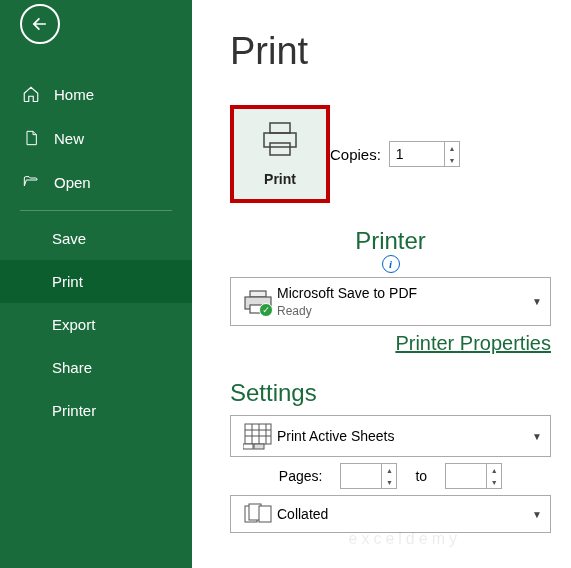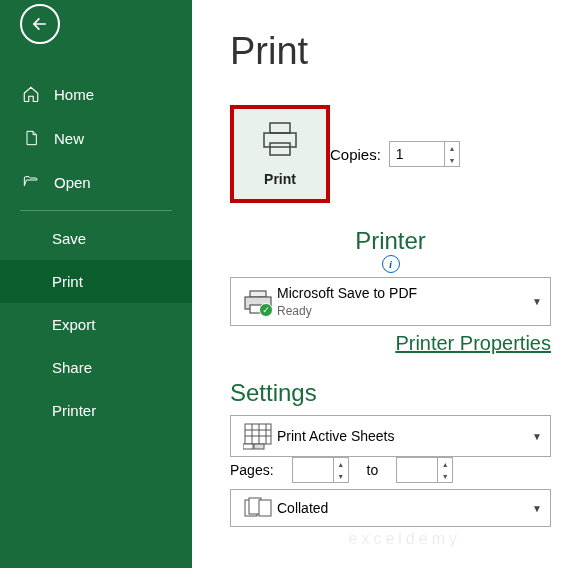--- a/index.html
+++ b/index.html
@@ -37,21 +37,21 @@
     .dropdown { border: 1px solid #aaa; display: flex; align-items: center; padding: 6px 8px; cursor: pointer; position: relative; margin-top: 8px; }
     .dd-icon { width: 38px; display:flex; align-items:center; justify-content:center; position:relative; flex-shrink:0;}
     .dd-text { flex: 1; font-size: 14px; line-height: 1.35; }
     .dd-sub { color: #666; font-size: 12px;}
     .dd-caret { font-size: 10px; color: #444; }
     .dd.printer { margin-top: 2px; }
     
     .link-row { text-align: right; margin-top: 6px; margin-bottom: 2px;}
     .link { color: #1a6b3b; text-decoration: underline; font-size: 20px; cursor: pointer; }
     
-    .pages-row { display: flex; align-items: center; font-size: 14px; gap:18px; }
+    .pages-row { display: flex; align-items: center; margin-top: 6px; font-size: 14px; gap:18px;justify-content:center; }
     .pages-row .spinner-val { width: 40px; }
     
     .collated { margin-top: 6px; justify-content: flex-end; }
     .watermark { position:absolute; bottom: 20px; right: 110px; color: rgba(0,0,0,0.08); font-size: 16px; letter-spacing: 4px; font-weight:300; pointer-events:none;}
     
     .check-badge { position:absolute; bottom:-2px; right:4px; width:14px; height:14px; background:#2a9d3f; border-radius:50%; display:flex; align-items:center; justify-content:center; color:#fff; font-size:9px; border:1px solid #fff; }
     .sheets-icon { stroke:#555; stroke-width:1; fill:none;}
   </style>
 </head>
 <body>

